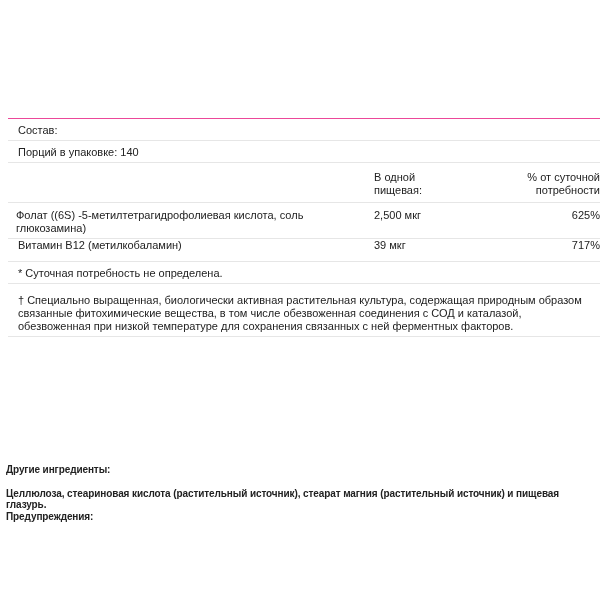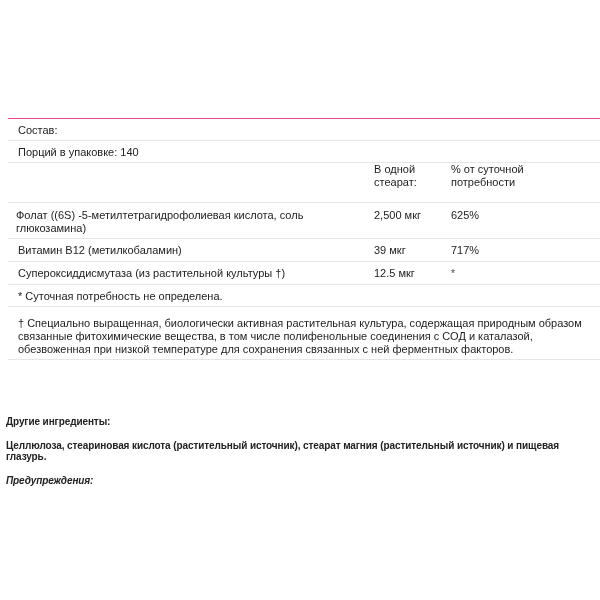--- a/index.html
+++ b/index.html
@@ -26,86 +26,82 @@
     }
     .facts td {
       border-bottom: 1px solid #e6e6e6;
       padding: 0 0 0 10px;
       vertical-align: top;
       line-height: 13px;
       text-align: left;
     }
     .facts td.c1 { width: 356px; }
     .facts td.c2 { width: 77px; padding-left: 10px; }
-    .facts td.c3 { padding-left: 10px; }
+    .facts td.c3 { padding-left: 10px; text-align: right; }
     .row-single td { height: 22px; padding-top: 5px; box-sizing: border-box; }
-    .row-hdr td { height: 40px; box-sizing: border-box; }
+    .row-hdr td { height: 40px; padding-top: 8px; box-sizing: border-box; }
     .row-folate td { height: 36px; padding-top: 6px; box-sizing: border-box; padding-left: 8px; }
-    .row-nutr td { height: 23px; padding-top: 5px; box-sizing: border-box; }
+    .row-nutr td { height: 23px; box-sizing: border-box; }
     .row-note td { height: 22px; padding-top: 5px; box-sizing: border-box; }
     .row-dagger td { height: 53px; padding-top: 10px; box-sizing: border-box; }
     .asterisk { font-size: 10px; color: #444; }
 
     .bold-section {
       position: absolute;
       left: 6px;
       font-weight: bold;
       font-size: 10px;
       color: #222;
       letter-spacing: -0.1px;
+      margin-top: 48px;
     }
   </style>
 </head>
 <body>
 
 <table class="facts">
   <tbody>
       <tr class="row-single">
     <td colspan="3">Состав:</td>
   </tr>
   <tr class="row-single">
     <td colspan="3">Порций в упаковке: 140</td>
   </tr>
   <tr class="row-hdr">
     <td class="c1"></td>
     <td class="c2">
       <div>В одной</div>
-      <div>стеарат:</div>
+      <div>пищевая:</div>
     </td>
     <td class="c3">
       <div>% от суточной</div>
       <div>потребности</div>
     </td>
   </tr>
   <tr class="row-folate">
     <td class="c1">
       <div>Фолат ((6S) -5-метилтетрагидрофолиевая кислота, соль</div>
       <div>глюкозамина)</div>
     </td>
     <td class="c2">2,500 мкг</td>
     <td class="c3">625%</td>
   </tr>
   <tr class="row-nutr">
     <td class="c1">Витамин B12 (метилкобаламин)</td>
     <td class="c2">39 мкг</td>
     <td class="c3">717%</td>
   </tr>
-  <tr class="row-nutr">
-    <td class="c1">Супероксиддисмутаза (из растительной культуры †)</td>
-    <td class="c2">12.5 мкг</td>
-    <td class="c3 asterisk">*</td>
-  </tr>
   <tr class="row-note">
     <td colspan="3">* Суточная потребность не определена.</td>
   </tr>
   <tr class="row-dagger">
     <td colspan="3">
       <div>† Специально выращенная, биологически активная растительная культура, содержащая природным образом</div>
-      <div>связанные фитохимические вещества, в том числе полифенольные соединения с СОД и каталазой,</div>
+      <div>связанные фитохимические вещества, в том числе обезвоженная соединения с СОД и каталазой,</div>
       <div>обезвоженная при низкой температуре для сохранения связанных с ней ферментных факторов.</div>
     </td>
   </tr>
 </tbody>
   </table>
 
 <div class="bold-section" style="top:416px;">Другие ингредиенты:</div>
 <div class="bold-section" style="top:440px;">Целлюлоза, стеариновая кислота (растительный источник), стеарат магния (растительный источник) и пищевая глазурь.</div>
-<div class="bold-section" style="top:475px;font-style:italic;">Предупреждения:</div>
+<div class="bold-section" style="top:463px;">Предупреждения:</div>
 
 </body></html>

